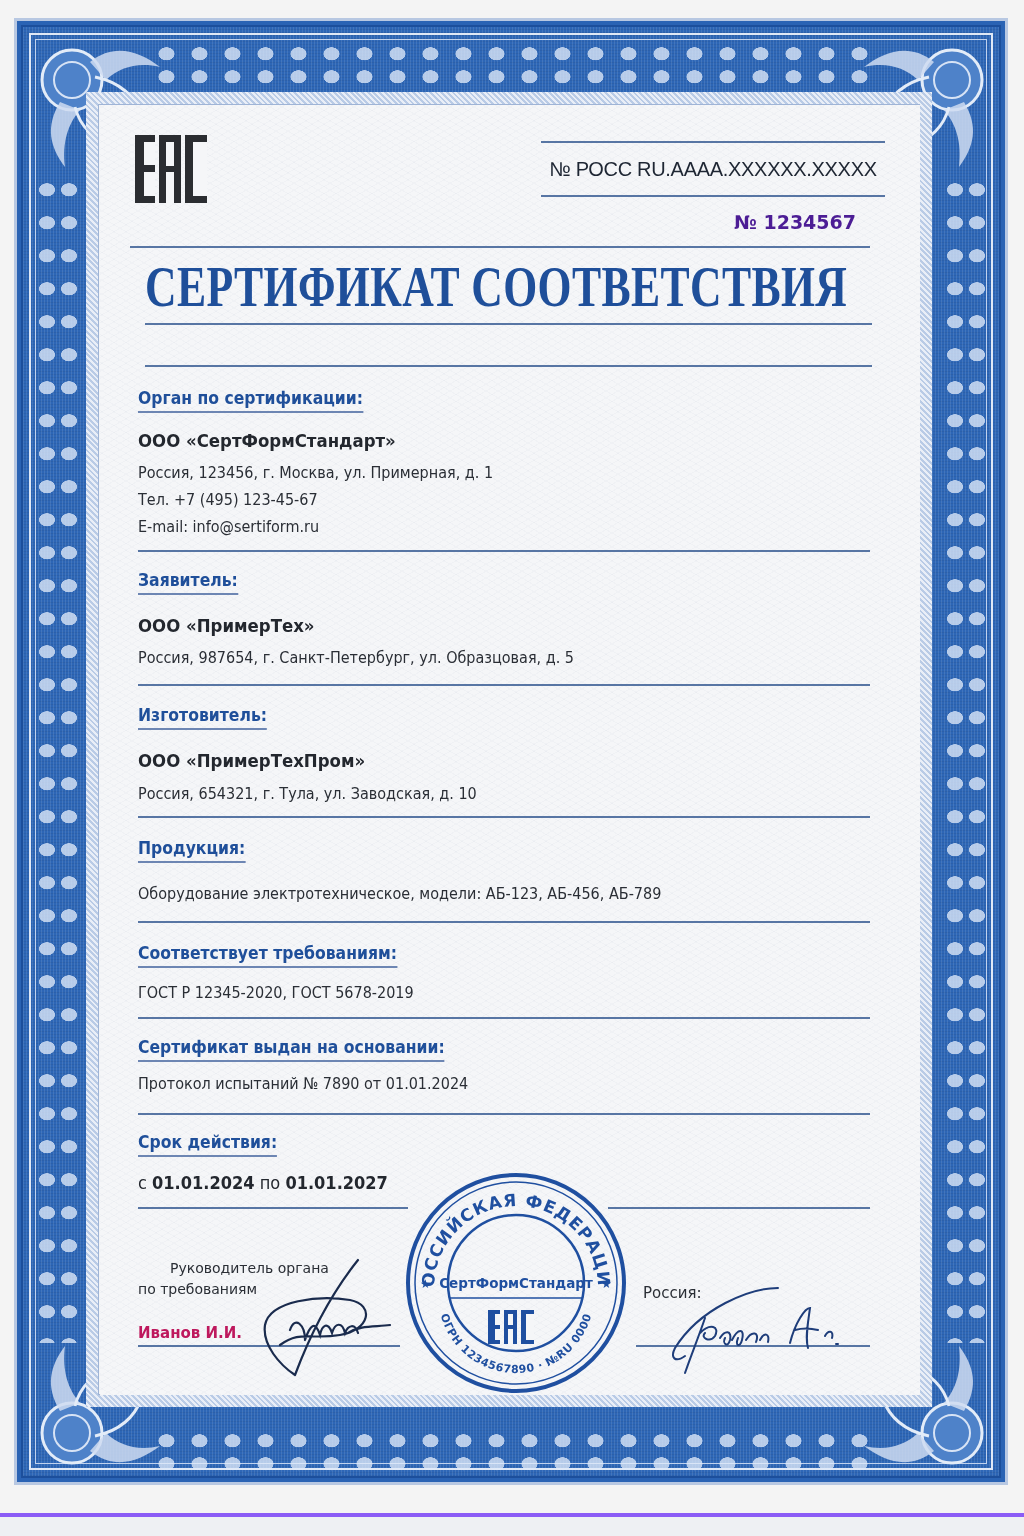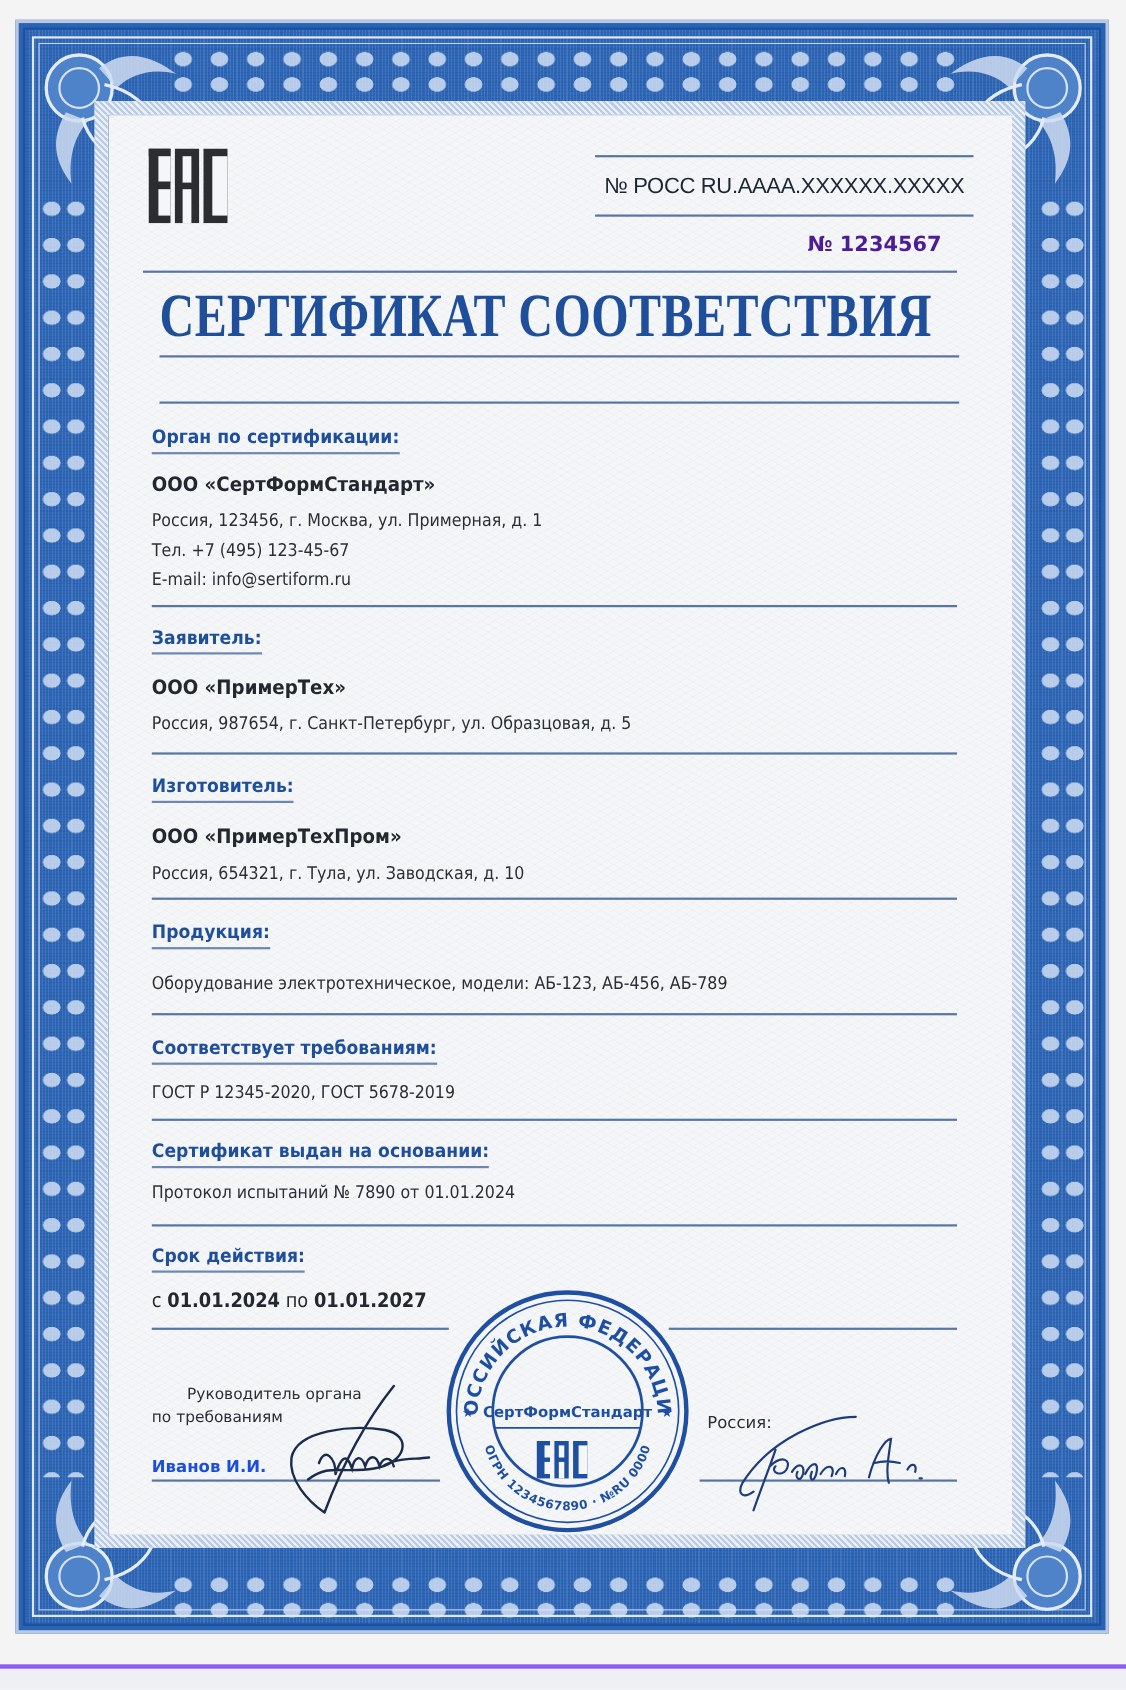--- a/index.html
+++ b/index.html
@@ -121,21 +121,21 @@
       transform: scaleX(0.9); transform-origin: left top; white-space: nowrap;
     }
     .validity b { font-weight: bold; }
 
     .sig-label {
       position: absolute; font-family: "DejaVu Sans", sans-serif;
       font-size: 14px; color: #2a2e35; line-height: 21px; white-space: nowrap;
     }
     .sig-name {
       position: absolute; font-family: "DejaVu Sans", sans-serif;
-      font-weight: bold; font-size: 15px; color: #1d4ed8; white-space: nowrap;
+      font-weight: bold; font-size: 15px; color: #be185d; white-space: nowrap;
     }
     .seal { position: absolute; left: 398px; top: 1170px; width: 236px; height: 226px; }
     .signature { position: absolute; }
   </style>
 </head>
 <body>
 
 <div class="paper">
 
   <div class="frame-outer">

